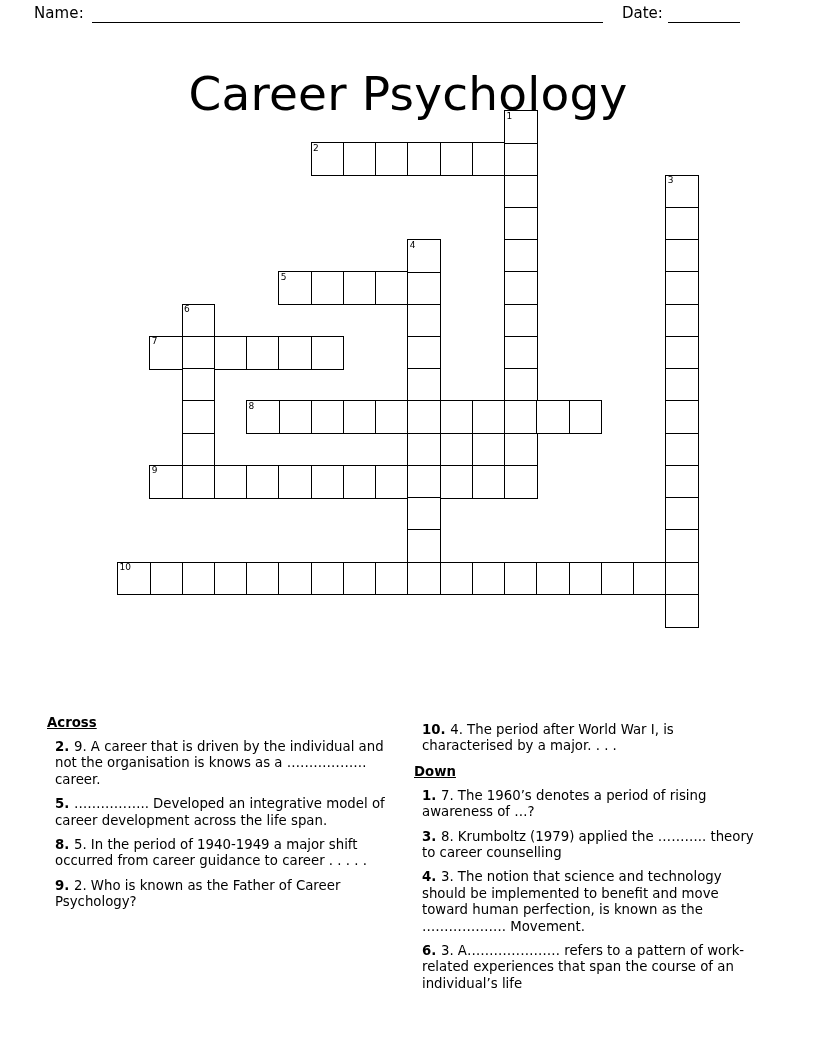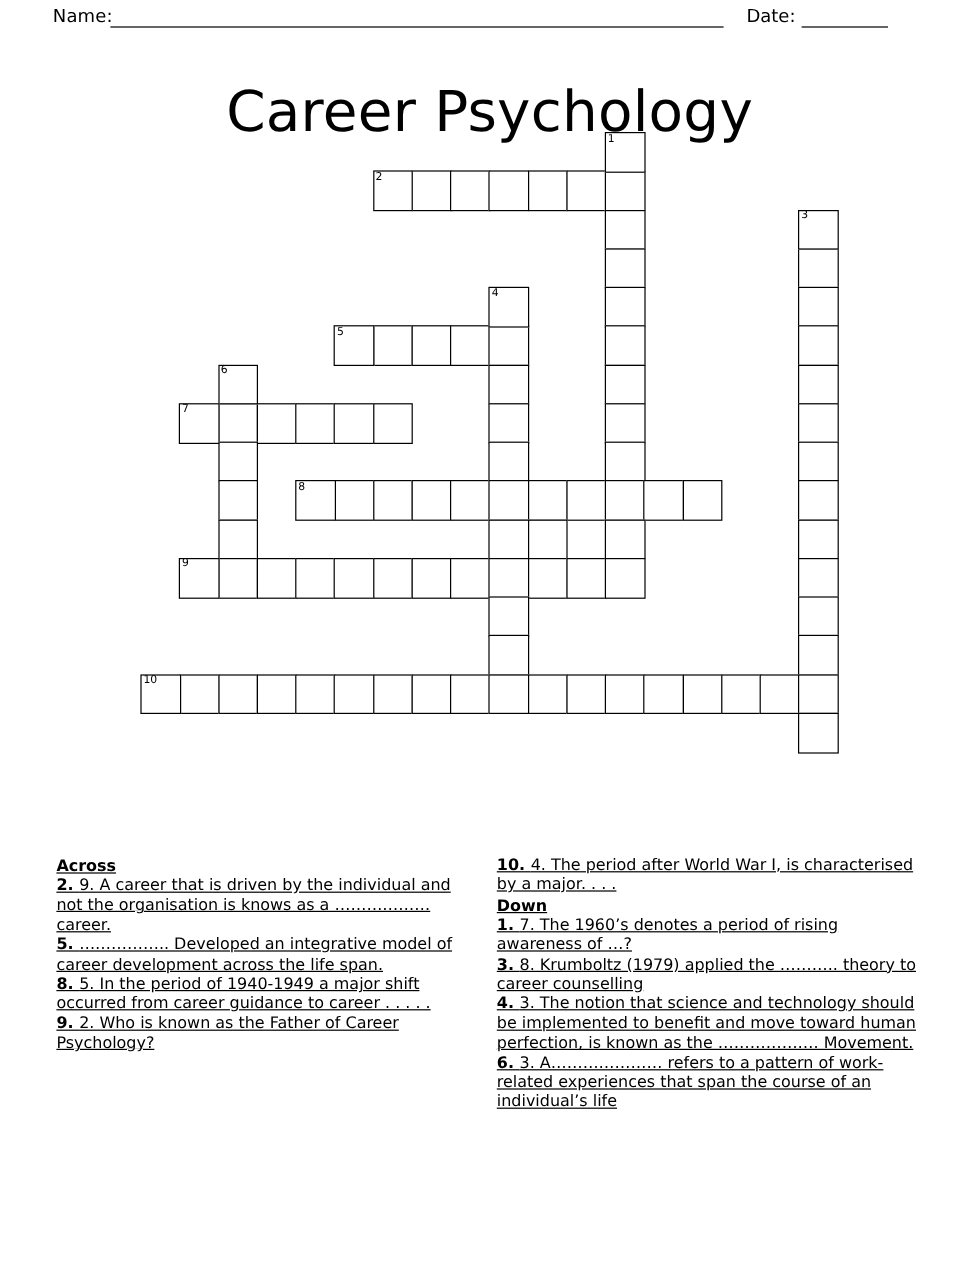--- a/index.html
+++ b/index.html
@@ -19,21 +19,21 @@
   
   .header {
     position: absolute;
     left: 0;
     top: 0;
     width: 816px;
     height: 30px;
   }
   .name-label {
     position: absolute;
-    left: 44px;
+    left: 34px;
     top: 4px;
     font-size: 15px;
     letter-spacing: 0.1px;
   }
   .name-rule {
     position: absolute;
     left: 92px;
     top: 22px;
     width: 511px;
     border-bottom: 1.3px solid #000;
@@ -106,24 +106,23 @@
   .clue-col.right { left: 414px; width: 358px; }
 
   .clue-heading {
     font-weight: bold;
     text-decoration: underline;
     font-size: 13.3px;
     line-height: 17px;
     margin: 0 0 0 0;
   }
   .clue {
-    margin: 0;
+    margin: 8px;
     padding: 0;
     text-indent: 0;
-    text-decoration: underline;
   }
   .clue .cnum {
     font-weight: bold;
   }
 </style>
 </head>
 <body>
 
 <div class="header">
   <span class="name-label">Name:</span>

